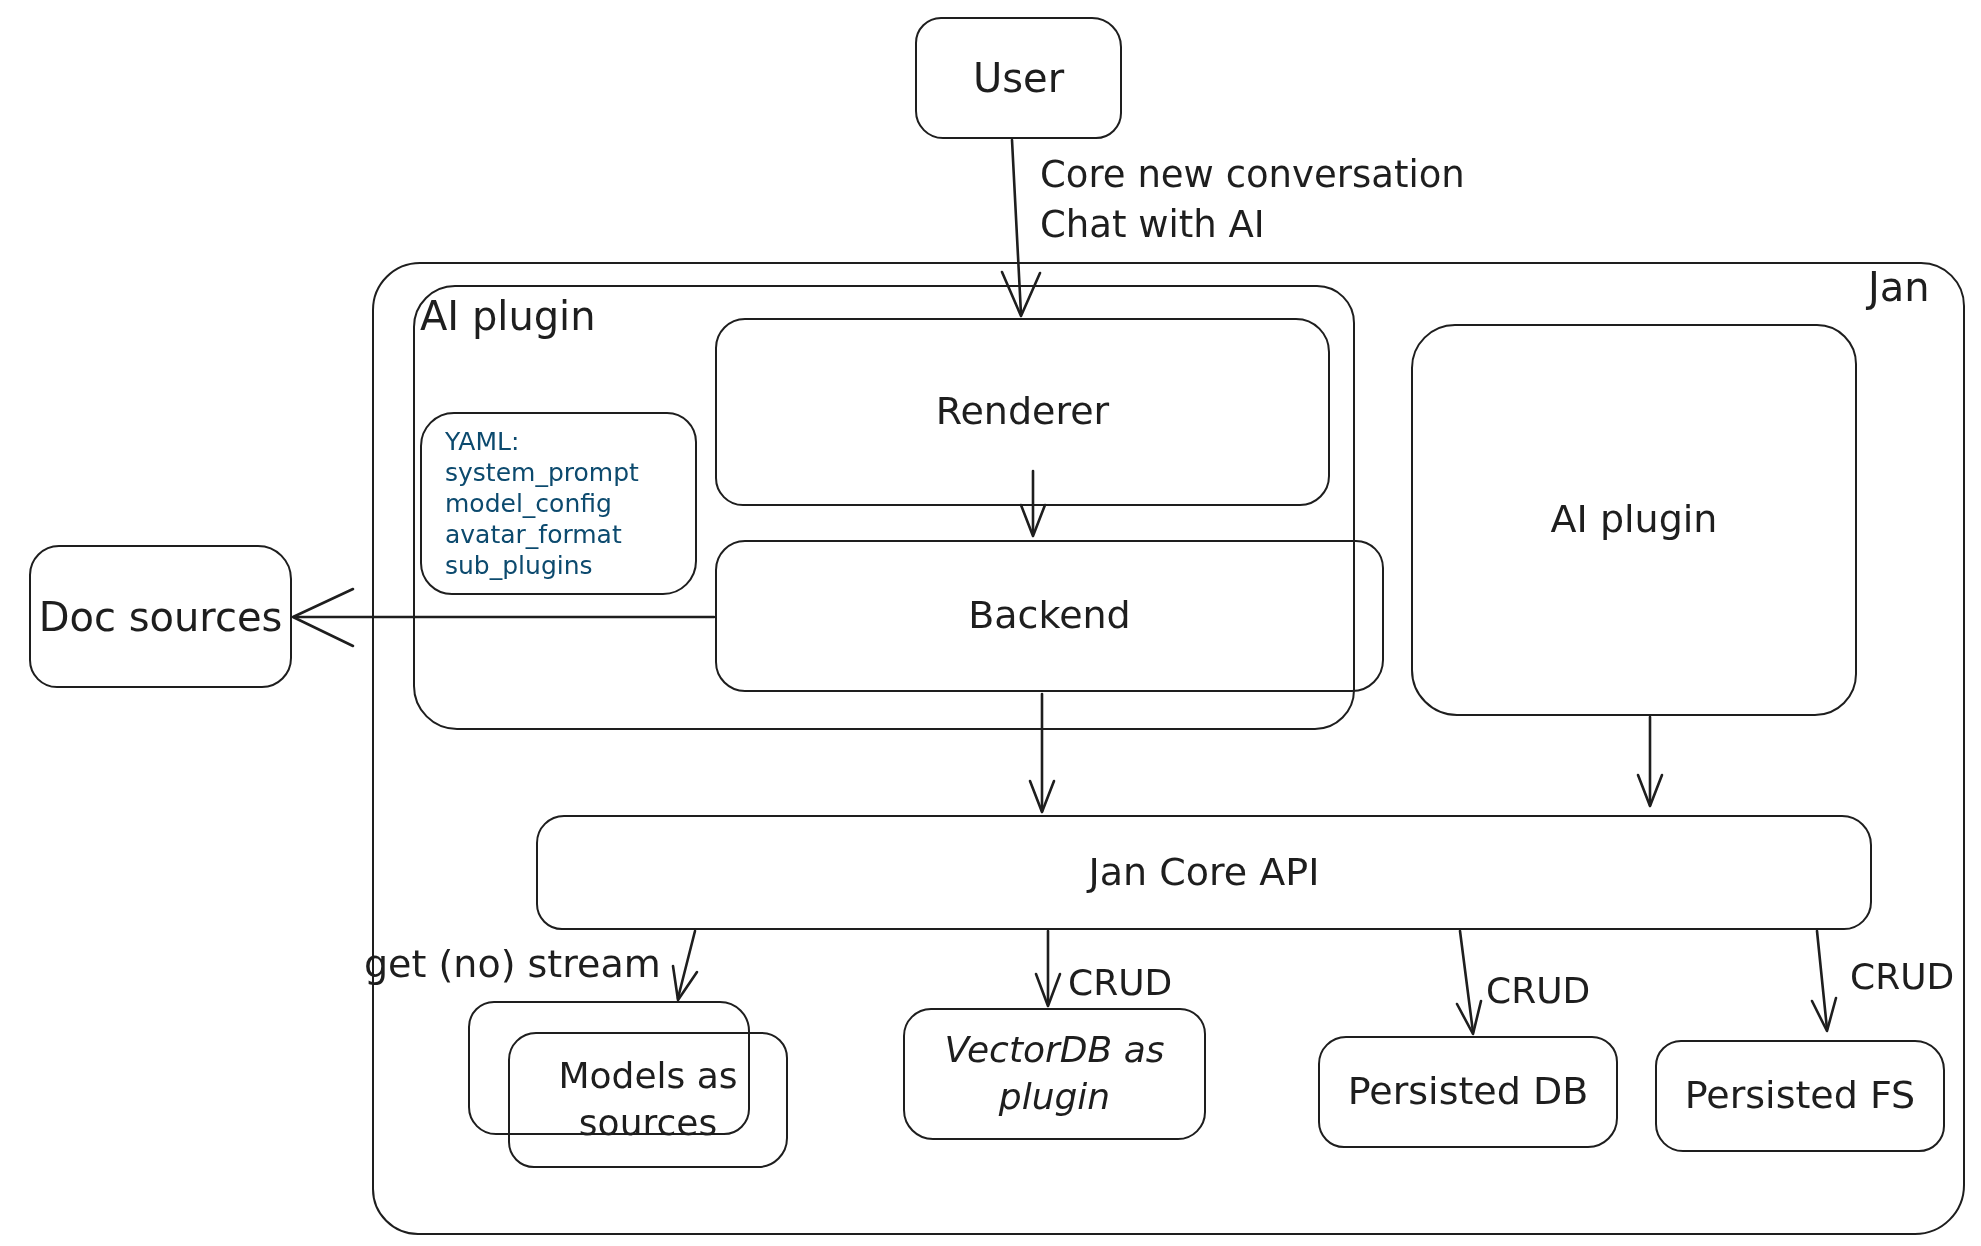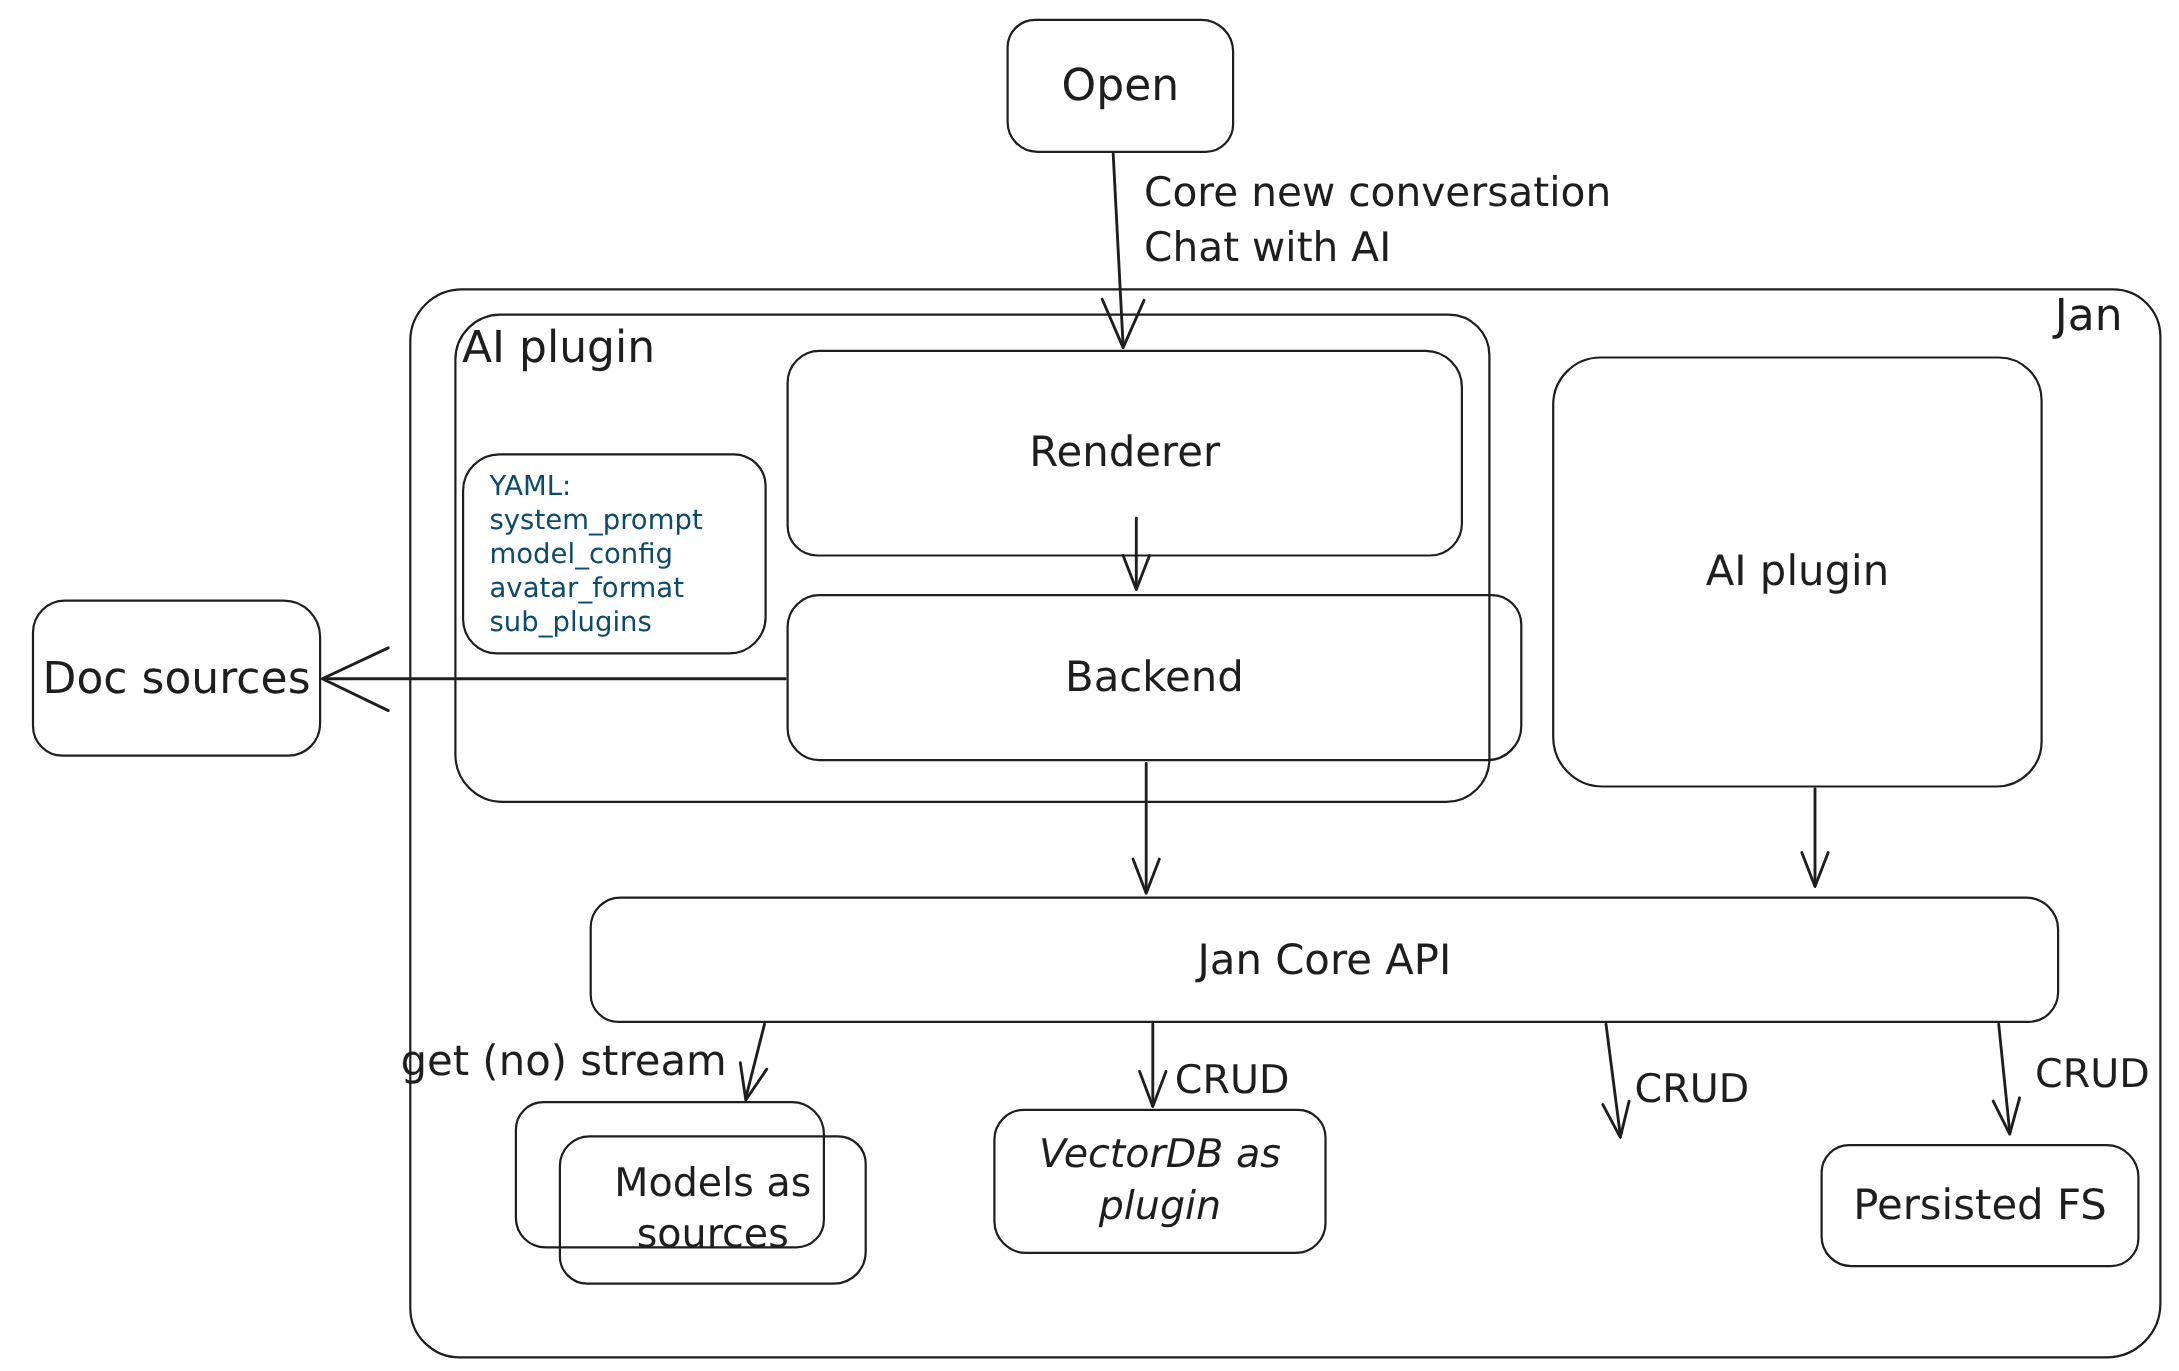--- a/index.html
+++ b/index.html
@@ -50,21 +50,21 @@
 
 <div class="canvas">
 
   <div class="box n-jan"></div>
   <div class="floating n-jan-label">Jan</div>
 
   <div class="box n-aiplug-l"></div>
   <div class="floating n-aiplug-l-lbl">AI plugin</div>
 
   <div class="box centered n-user">
-    <span class="lbl">Open</span>
+    <span class="lbl">User</span>
   </div>
 
   <div class="box centered n-renderer">
     <span class="lbl">Renderer</span>
   </div>
 
   <div class="box n-yaml">
     <div class="yaml-line">YAML:</div>
     <div class="yaml-line">system_prompt</div>
     <div class="yaml-line">model_config</div>
@@ -90,20 +90,23 @@
 
   <div class="box n-models-back"></div>
   <div class="box centered n-models-front">
     <span class="lbl wrap-240">Models as sources</span>
   </div>
 
   <div class="box centered n-vectordb">
     <span class="lbl wrap-240">VectorDB as plugin</span>
   </div>
 
+  <div class="box centered n-pdb">
+    <span class="lbl">Persisted DB</span>
+  </div>
 
   <div class="box centered n-pfs">
     <span class="lbl">Persisted FS</span>
   </div>
 
   <div class="floating e-open">Core new conversation</div>
   <div class="floating e-chat">Chat with AI</div>
   <div class="floating e-stream">get (no) stream</div>
   <div class="floating e-crud1">CRUD</div>
   <div class="floating e-crud2">CRUD</div>

